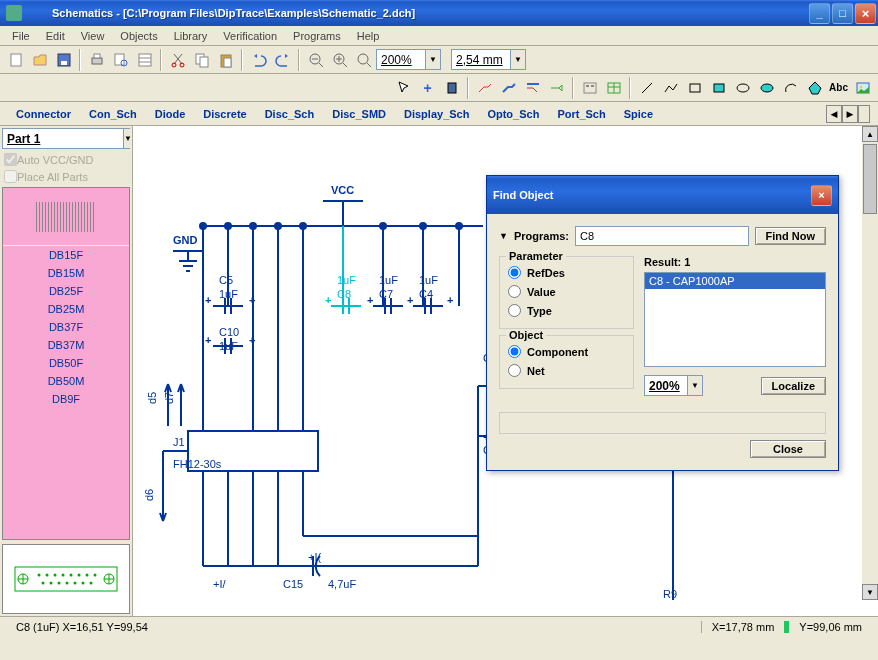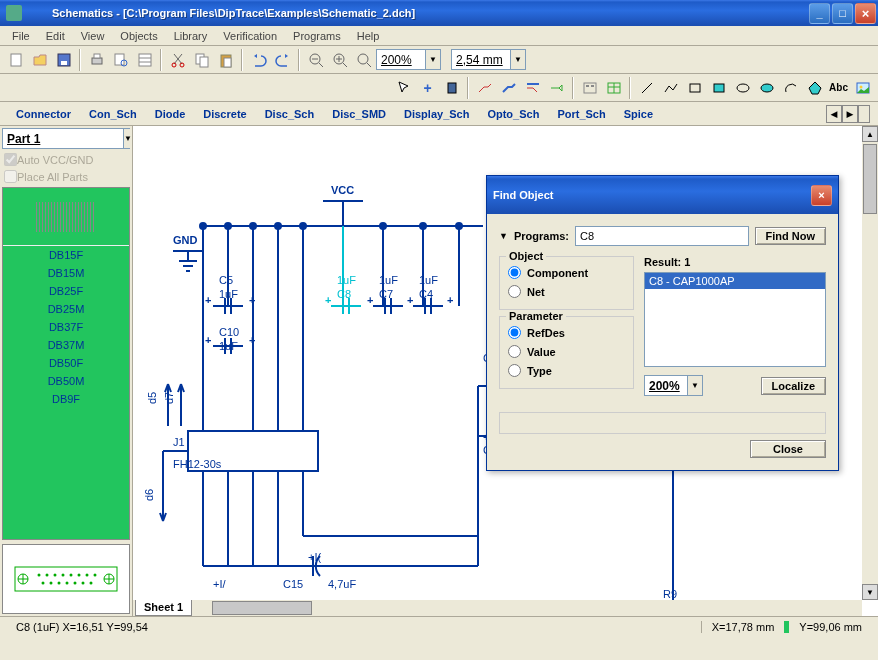--- a/index.html
+++ b/index.html
@@ -34,21 +34,21 @@
 .libstrip span { color: #003399; font-weight: bold; padding: 2px 8px; white-space: nowrap; }
 .libstrip .nav { margin-left: auto; display: flex; }
 .libstrip .navbtn { width: 16px; height: 18px; border: 1px solid #888; background: #ece9d8; display: flex; align-items: center; justify-content: center; font-size: 9px; }
 
 
 .main { display: flex; height: 490px; }
 .sidebar { width: 133px; background: #ece9d8; border-right: 1px solid #aca899; display: flex; flex-direction: column; }
 .partcombo { margin: 2px; gap: 20px; }
 .chk { padding: 2px 4px; color: #aca899; display: flex; align-items: flex-end; gap: 0; }
 .chk input { margin: 0; }
-.partlist { flex: 1; margin: 2px; border: 1px solid #888; background: #22c55e; overflow-y: scroll; }
+.partlist { flex: 1; margin: 2px; border: 1px solid #888; background: #f9a8d4; overflow-y: scroll; }
 .partlist .preview { height: 58px; display: flex; align-items: center; justify-content: center; border-bottom: 1px solid #eee; }
 .connector-prev { width: 60px; height: 30px; background: repeating-linear-gradient(90deg, #888 0 1px, transparent 1px 3px); }
 .partlist .item { padding: 3px 0; text-align: center; color: #003399; }
 .patlabel { padding: 4px; background: #ece9d8; border: 1px solid #ccc; margin: 2px; }
 .footprint { height: 70px; margin: 2px; border: 1px solid #888; background: white; display: flex; align-items: center; justify-content: center; }
 
 
 .canvas-wrap { flex: 1; position: relative; background: white; }
 .canvas { position: absolute; inset: 0 16px 16px 0; background: white; overflow: hidden; }
 .dotgrid { position: absolute; inset: 0; background-image: radial-gradient(circle, #888 0.5px, transparent 0.5px); background-size: 12px 12px; background-position: 6px 6px; }
@@ -527,26 +527,20 @@
           <text x="72" y="218" font-weight="bold">+</text>
           <text x="116" y="218" font-weight="bold">+</text>
         </g>
       </svg>
     </div>
     <div class="vscroll">
       <div class="arr" style="top:0">▲</div>
       <div class="thumb"></div>
       <div class="arr" style="bottom:0">▼</div>
     </div>
-    <div class="hscroll">
-      <div class="sheettab" style="font-weight:bold">Sheet 1</div>
-      <div class="track">
-          <div class="thumb"></div>
-        </div>
-    </div>
   </div>
 </div>
 
 <div class="statusbar">
   <div class="pane">C8 (1uF)   X=16,51  Y=99,54</div>
   <div class="stretch"></div>
   <div class="pane" style="border-left:1px solid #aca899">X=17,78 mm</div>
   <div class="pane" style="border-left:5px solid #22c55e">Y=99,06 mm</div>
 </div>
 
@@ -557,46 +551,46 @@
   </div>
   <div class="dbody">
     <div class="row">
       <span class="tri">▼</span>
       <span style="font-weight:bold">Programs:</span>
       <input type="text" style="flex: 1 1 0%; background: rgb(255, 255, 255); color: rgb(0, 0, 0); border: 1px solid rgb(127, 157, 185);" value="C8">
       <div class="btn" style="font-weight:bold">Find Now</div>
     </div>
     <div class="cols">
       <div class="leftcol">
-        <div class="groupbox">
-          <div class="legend">Object</div>
-          <label>
-              <input type="radio" checked="" style="">
-              <span style="font-weight:bold">Component</span>
-            </label>
-          <label>
-              <input type="radio" style="">
-              <span style="font-weight:bold">Net</span>
-            </label>
-        </div>
         <div class="groupbox">
           <div class="legend">Parameter</div>
           <label>
               <input type="radio" checked="" style="">
               <span style="font-weight:bold">RefDes</span>
             </label>
           <label>
               <input type="radio" style="">
               <span style="font-weight:bold">Value</span>
             </label>
           <label>
               <input type="radio" style="">
               <span style="font-weight:bold">Type</span>
             </label>
         </div>
+        <div class="groupbox">
+          <div class="legend">Object</div>
+          <label>
+              <input type="radio" checked="" style="">
+              <span style="font-weight:bold">Component</span>
+            </label>
+          <label>
+              <input type="radio" style="">
+              <span style="font-weight:bold">Net</span>
+            </label>
+        </div>
       </div>
       <div class="rightcol">
         <div style="font-weight:bold;margin-bottom:4px">Result: 1</div>
         <div class="resultlist">
           <div class="sel">C8 - CAP1000AP</div>
         </div>
         <div class="row" style="margin-top:8px">
           <div class="combo">
               <input style="width: 42px; font-weight: bold;" value="200%">
               <div class="dd">▼</div>

